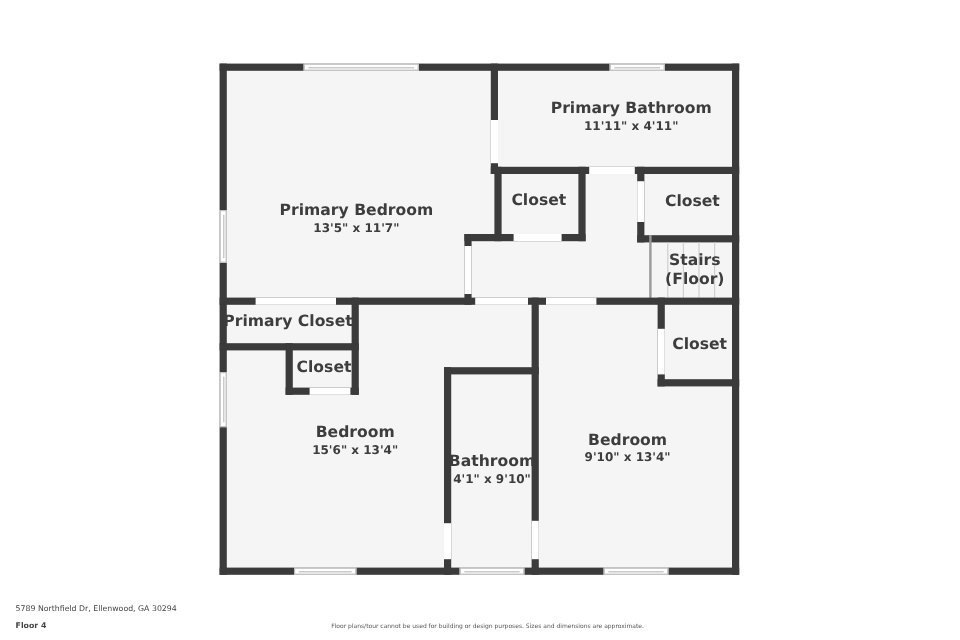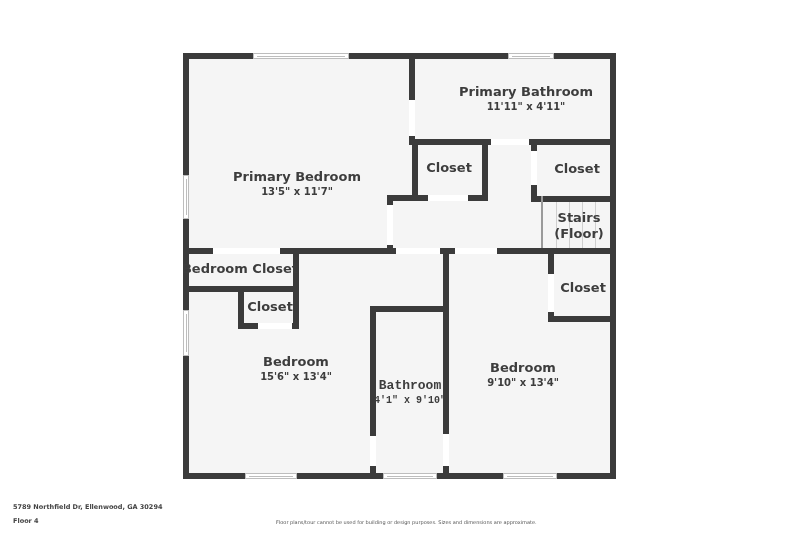--- a/index.html
+++ b/index.html
@@ -11,21 +11,21 @@
   .floor { position:absolute; background:#f5f5f5; }
   .w { position:absolute; background:#3b3b3b; }
   .gap { position:absolute; background:#ffffff; }
   .win { position:absolute; background:#ffffff; border:1px solid #bdbdbd; box-sizing:border-box; }
   .win.h::after { content:""; position:absolute; left:3px; right:3px; top:50%; height:0; border-top:1px solid #bdbdbd; }
   .win.v::after { content:""; position:absolute; top:3px; bottom:3px; left:50%; width:0; border-left:1px solid #bdbdbd; }
   .label { position:absolute; text-align:center; transform:translate(-50%,-50%); white-space:nowrap; }
   .label .name { font-weight:bold; font-size:13px; color:#3d3d3d; line-height:16px; }
   .label .dim { font-weight:bold; font-size:10px; color:#3d3d3d; line-height:13px; }
   .stairs-line { position:absolute; width:1px; background:#cfcfcf; }
-  .footer-addr { position:absolute; left:13px; top:503px; font-size:6.5px; font-weight:bold; color:#444; }
+  .footer-addr { position:absolute; left:13px; top:503px; font-size:6.5px; font-weight:normal; color:#444; }
   .footer-floor { position:absolute; left:13px; top:517px; font-size:6.5px; font-weight:bold; color:#444; }
   .footer-note { position:absolute; left:276px; top:519px; font-size:5px; color:#555; }
 </style>
 </head>
 <body>
 
 <div class="plan">
 
   <div class="floor" style="left:183px;top:53px;width:433px;height:426px;"></div>
 
@@ -105,37 +105,37 @@
   <div class="label" style="left:577px;top:169px;">
     <div class="name">Closet</div>
   </div>
 
   <div class="label" style="left:579px;top:226px;">
     <div class="name">Stairs</div>
     <div class="name">(Floor)</div>
   </div>
 
   <div class="label" style="left:240px;top:269px;">
-    <div class="name">Bedroom Closet</div>
+    <div class="name">Primary Closet</div>
   </div>
 
   <div class="label" style="left:270px;top:307px;">
     <div class="name">Closet</div>
   </div>
 
   <div class="label" style="left:583px;top:288px;">
     <div class="name">Closet</div>
   </div>
 
   <div class="label" style="left:296px;top:368px;">
     <div class="name">Bedroom</div>
     <div class="dim">15'6" x 13'4"</div>
   </div>
 
-  <div class="label" style="left:410px;top:392px;font-family:Liberation Mono, monospace;">
+  <div class="label" style="left:410px;top:392px;">
     <div class="name">Bathroom</div>
     <div class="dim">4'1" x 9'10"</div>
   </div>
 
   <div class="label" style="left:523px;top:374px;">
     <div class="name">Bedroom</div>
     <div class="dim">9'10" x 13'4"</div>
   </div>
 </div>
 

